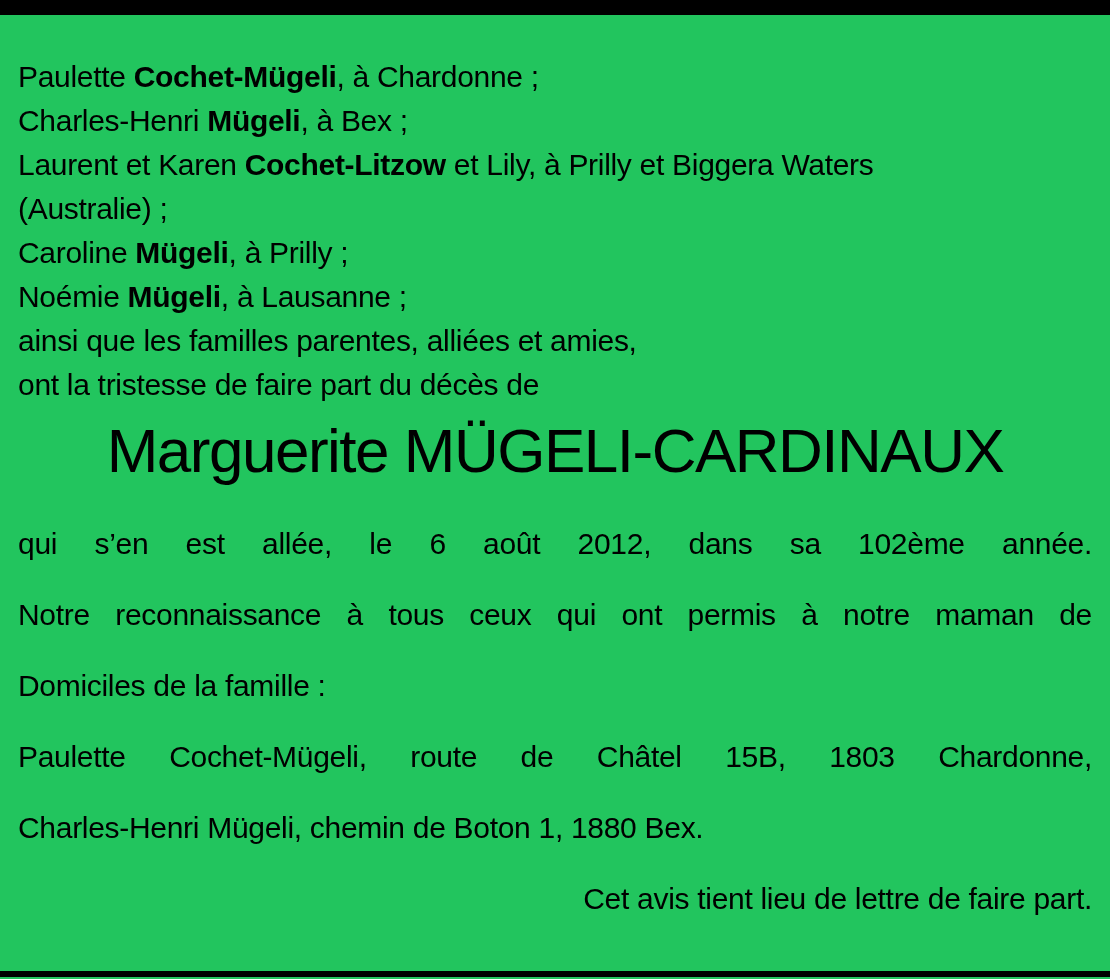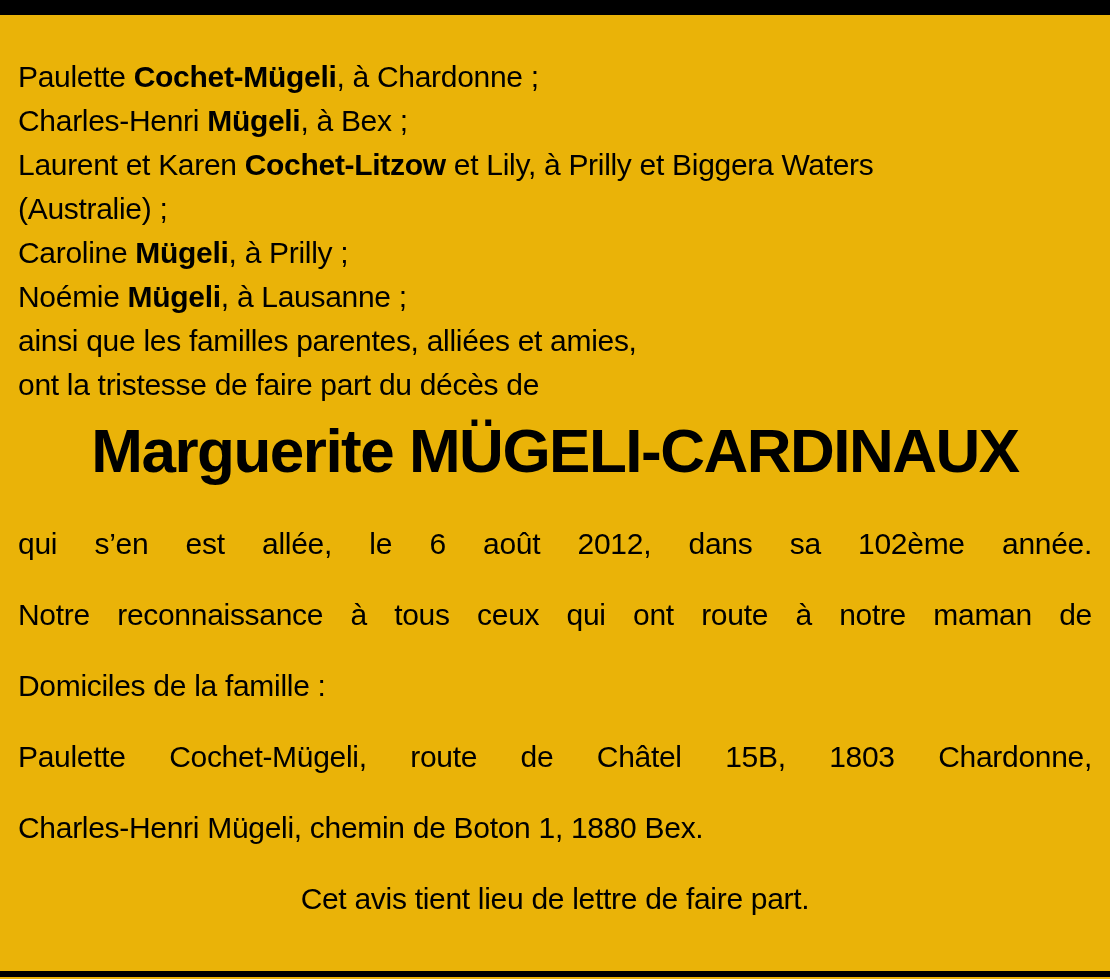--- a/index.html
+++ b/index.html
@@ -4,21 +4,21 @@
 <style>
   html, body {
     margin: 0;
     padding: 0;
     background: #ffffff;
   }
   .page {
     position: relative;
     width: 1110px;
     height: 979px;
-    background: #eab308;
+    background: #22c55e;
     color: #000000;
     font-family: "Liberation Sans", sans-serif;
     overflow: hidden;
   }
   .bar {
     position: absolute;
     left: 0;
     width: 1110px;
     background: #000000;
   }
@@ -36,27 +36,27 @@
     line-height: 44px;
     letter-spacing: -0.3px;
     white-space: normal;
   }
   .after-block .line { line-height: 43px; margin-top: 28px; }
   .line.just {
     text-align: justify;
     text-align-last: justify;
     -moz-text-align-last: justify;
   }
-  .line.center { text-align: center; }
+  .line.center { text-align: right; }
   .line .b { font-weight: 700; }
 
   .title {
     margin: 0;
     font-size: 62px;
-    font-weight: 700;
+    font-weight: 400;
     line-height: 87px;
     text-align: center;
     letter-spacing: -1.5px;
     white-space: nowrap;
   }
 </style>
 </head>
 <body>
 
 <div class="page">
@@ -69,21 +69,21 @@
         <div class="line"><span>Laurent et Karen </span><span class="b">Cochet-Litzow</span><span> et Lily, à Prilly et Biggera Waters</span></div>
         <div class="line"><span>(Australie) ;</span></div>
         <div class="line"><span>Caroline </span><span class="b">Mügeli</span><span>, à Prilly ;</span></div>
         <div class="line"><span>Noémie </span><span class="b">Mügeli</span><span>, à Lausanne ;</span></div>
         <div class="line"><span>ainsi que les familles parentes, alliées et amies,</span></div>
         <div class="line"><span>ont la tristesse de faire part du décès de</span></div>
       </div>
     <h1 class="title">Marguerite MÜGELI-CARDINAUX</h1>
     <div id="lines-after" class="after-block">
         <div class="line just"><span>qui s’en est allée, le 6 août 2012, dans sa 102ème année.</span></div>
-        <div class="line just"><span>Notre reconnaissance à tous ceux qui ont route à notre maman de</span></div>
+        <div class="line just"><span>Notre reconnaissance à tous ceux qui ont permis à notre maman de</span></div>
         <div class="line"><span>Domiciles de la famille :</span></div>
         <div class="line just"><span>Paulette Cochet-Mügeli, route de Châtel 15B, 1803 Chardonne,</span></div>
         <div class="line"><span>Charles-Henri Mügeli, chemin de Boton 1, 1880 Bex.</span></div>
         <div class="line center"><span>Cet avis tient lieu de lettre de faire part.</span></div>
       </div>
   </div>
 
   <div class="bar bottom"></div>
 </div>
 

